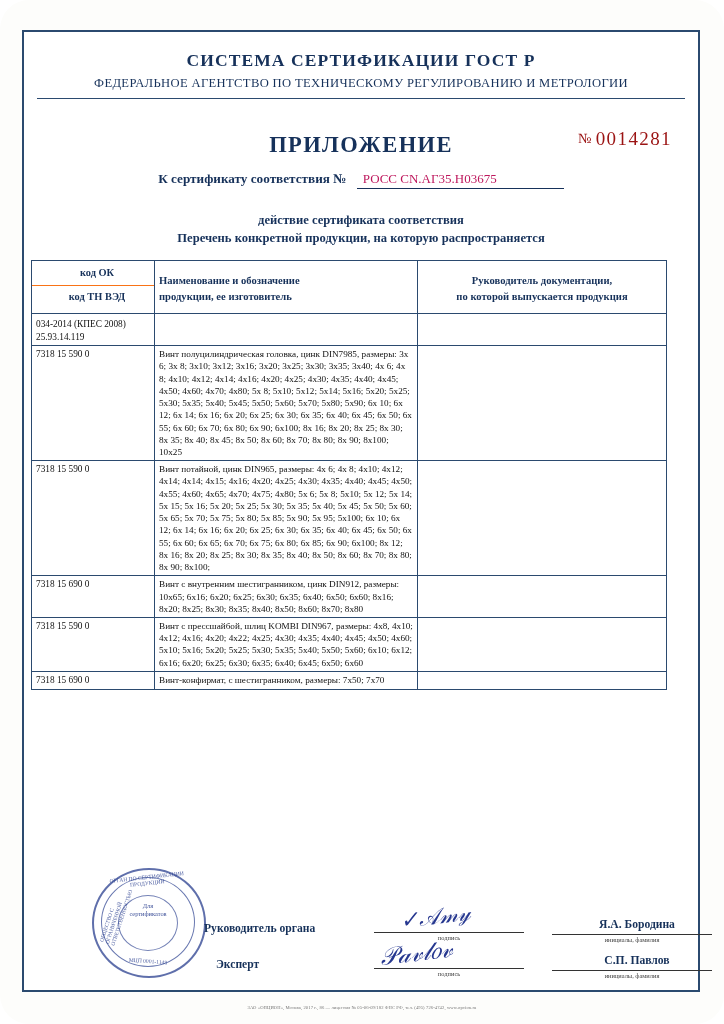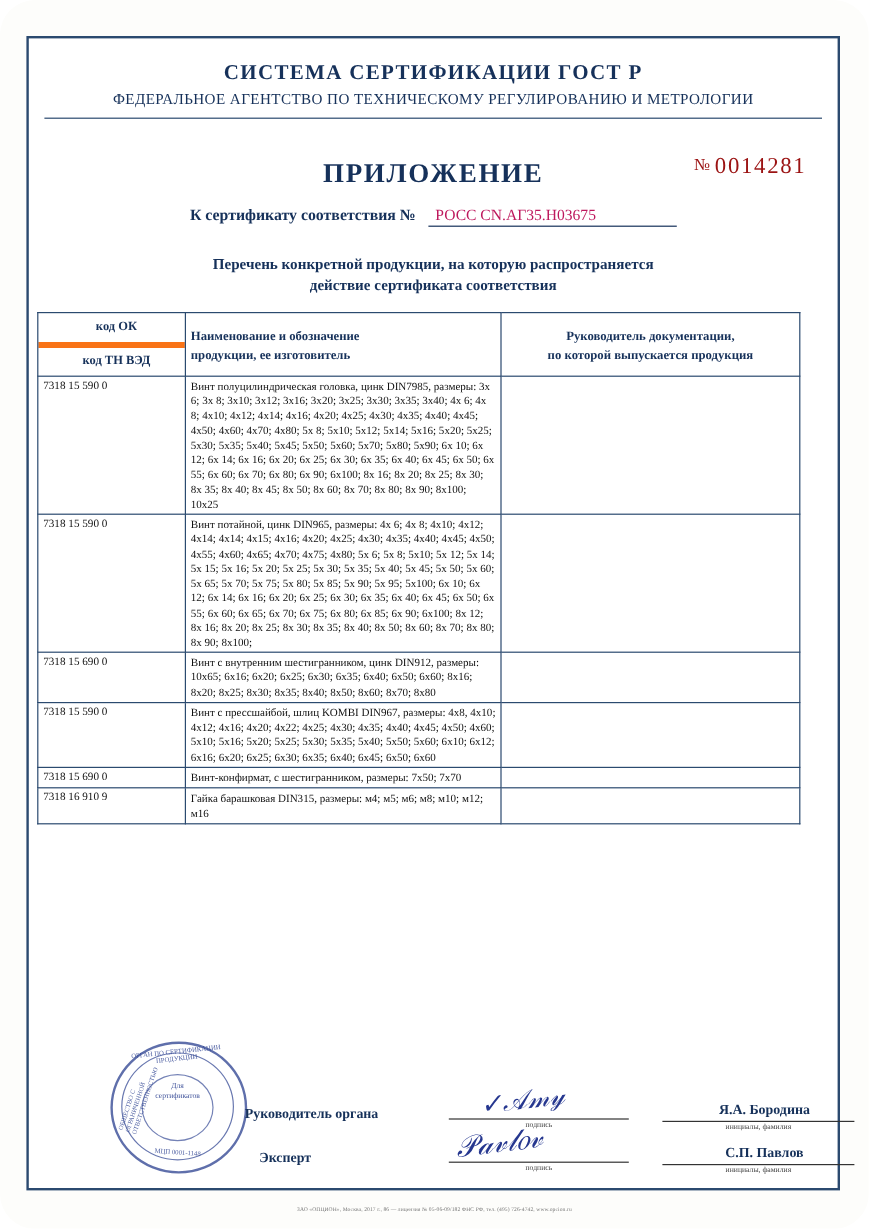--- a/index.html
+++ b/index.html
@@ -127,21 +127,21 @@
     height: 52px;
     padding: 0 !important;
   }
   .th-code .c1 {
     padding: 6px 0 0 8px;
     height: 24px;
     box-sizing: border-box;
   }
   .th-code .c2 {
     padding: 5px 0 0 8px;
-    border-top: 5px solid #f97316;
+    border-top: 1px solid #f97316;
     height: 27px;
     box-sizing: border-box;
     font-family: Liberation Serif, serif;
   }
   .th-name {
     width: 254px;
     text-align: left;
     font-size: 10.6px;
     font-weight: bold;
     color: #16315a;
@@ -345,22 +345,22 @@
     </div>
 
     <div class="title">ПРИЛОЖЕНИЕ</div>
 
     <div class="certline">
       <span class="lbl">К сертификату соответствия №</span>
       <span class="val">РОСС CN.АГ35.Н03675</span>
     </div>
 
     <div class="subtitle">
+      <div>действие сертификата соответствия</div>
       <div>Перечень конкретной продукции,  на которую распространяется</div>
-      <div>действие сертификата соответствия</div>
     </div>
 
     <table class="grid">
       <thead>
         <tr>
           <th class="th-code">
             <div class="c1">код ОК</div>
             <div class="c2">код ТН ВЭД</div>
           </th>
           <th class="th-name">
@@ -368,20 +368,28 @@
             <div>продукции, ее изготовитель</div>
           </th>
           <th class="th-doc">
             <div>Руководитель документации,</div>
             <div>по которой выпускается продукция</div>
           </th>
         </tr>
       </thead>
       <tbody>
         <tr>
+          <td class="code top">
+            <div>034-2014 (КПЕС 2008)</div>
+            <div>25.93.14.119</div>
+          </td>
+          <td class="name" style="height:22px"></td>
+          <td class="doc"></td>
+        </tr>
+        <tr>
           <td class="code">7318 15 590 0</td>
           <td class="name">Винт полуцилиндрическая головка, цинк DIN7985, размеры: 3х 6; 3х 8; 3х10; 3х12; 3х16; 3х20; 3х25; 3х30; 3х35; 3х40; 4х 6; 4х 8; 4х10; 4х12; 4х14; 4х16; 4х20; 4х25; 4х30; 4х35; 4х40; 4х45; 4х50; 4х60; 4х70; 4х80; 5х 8; 5х10; 5х12; 5х14; 5х16; 5х20; 5х25; 5х30; 5х35; 5х40; 5х45; 5х50; 5х60; 5х70; 5х80; 5х90; 6х 10; 6х 12; 6х 14; 6х 16; 6х 20; 6х 25; 6х 30; 6х 35; 6х 40; 6х 45; 6х 50; 6х 55; 6х 60; 6х 70; 6х 80; 6х 90; 6х100; 8х 16; 8х 20; 8х 25; 8х 30; 8х 35; 8х 40; 8х 45; 8х 50; 8х 60; 8х 70; 8х 80; 8х 90; 8х100; 10х25</td>
           <td class="doc"></td>
         </tr>
         <tr>
           <td class="code">7318 15 590 0</td>
           <td class="name">Винт потайной, цинк DIN965, размеры: 4х 6; 4х 8; 4х10; 4х12; 4х14; 4х14; 4х15; 4х16; 4х20; 4х25; 4х30; 4х35; 4х40; 4х45; 4х50; 4х55; 4х60; 4х65; 4х70; 4х75; 4х80; 5х 6; 5х 8; 5х10; 5х 12; 5х 14; 5х 15; 5х 16; 5х 20; 5х 25; 5х 30; 5х 35; 5х 40; 5х 45; 5х 50; 5х 60; 5х 65; 5х 70; 5х 75; 5х 80; 5х 85; 5х 90; 5х 95; 5х100; 6х 10; 6х 12; 6х 14; 6х 16; 6х 20; 6х 25; 6х 30; 6х 35; 6х 40; 6х 45; 6х 50; 6х 55; 6х 60; 6х 65; 6х 70; 6х 75; 6х 80; 6х 85; 6х 90; 6х100; 8х 12; 8х 16; 8х 20; 8х 25; 8х 30; 8х 35; 8х 40; 8х 50; 8х 60; 8х 70; 8х 80; 8х 90; 8х100;</td>
           <td class="doc"></td>
         </tr>
         <tr>
@@ -390,25 +398,20 @@
           <td class="doc"></td>
         </tr>
         <tr>
           <td class="code">7318 15 590 0</td>
           <td class="name">Винт с прессшайбой, шлиц KOMBI DIN967, размеры: 4х8, 4х10; 4х12; 4х16; 4х20; 4х22; 4х25; 4х30; 4х35; 4х40; 4х45; 4х50; 4х60; 5х10; 5х16; 5х20; 5х25; 5х30; 5х35; 5х40; 5х50; 5х60; 6х10; 6х12; 6х16; 6х20; 6х25; 6х30; 6х35; 6х40; 6х45; 6х50; 6х60</td>
           <td class="doc"></td>
         </tr>
         <tr>
           <td class="code">7318 15 690 0</td>
           <td class="name">Винт-конфирмат, с шестигранником, размеры: 7х50; 7х70</td>
-          <td class="doc"></td>
-        </tr>
-        <tr>
-          <td class="code">7318 16 910 9</td>
-          <td class="name">Гайка барашковая DIN315, размеры: м4; м5; м6; м8; м10; м12; м16</td>
           <td class="doc"></td>
         </tr>
       </tbody>
     </table>
 
     <div class="sig-area">
 
       <div class="stamp">
         <div class="ring"></div>
         <div class="ring2"></div>

